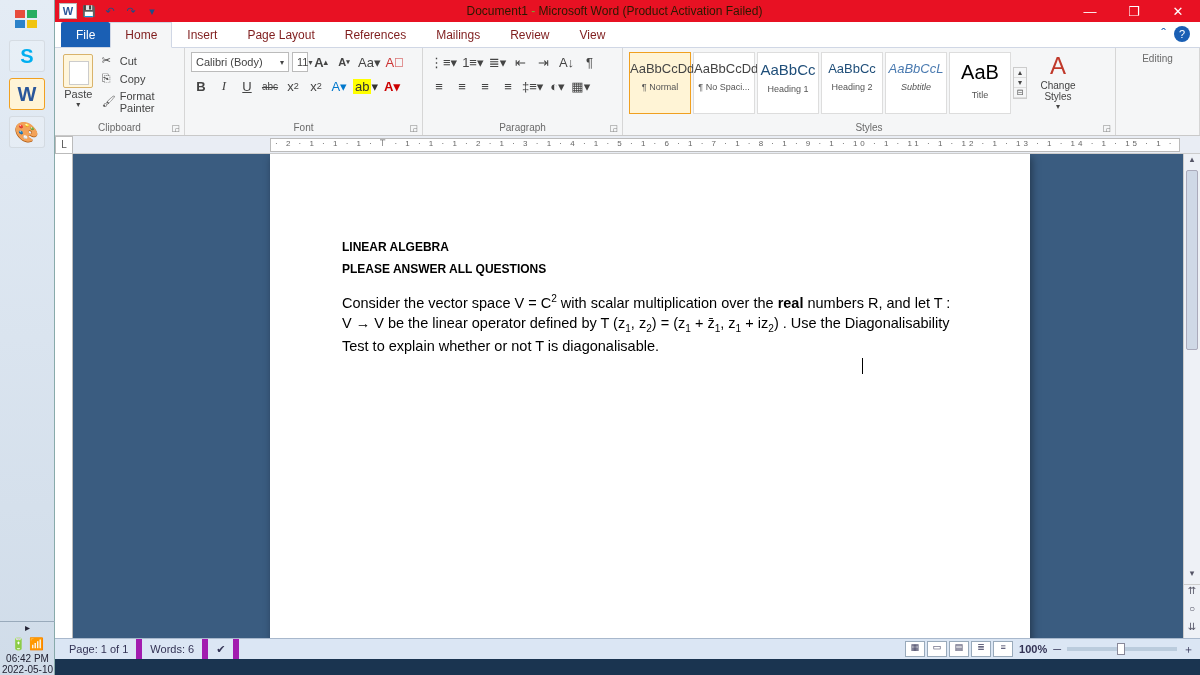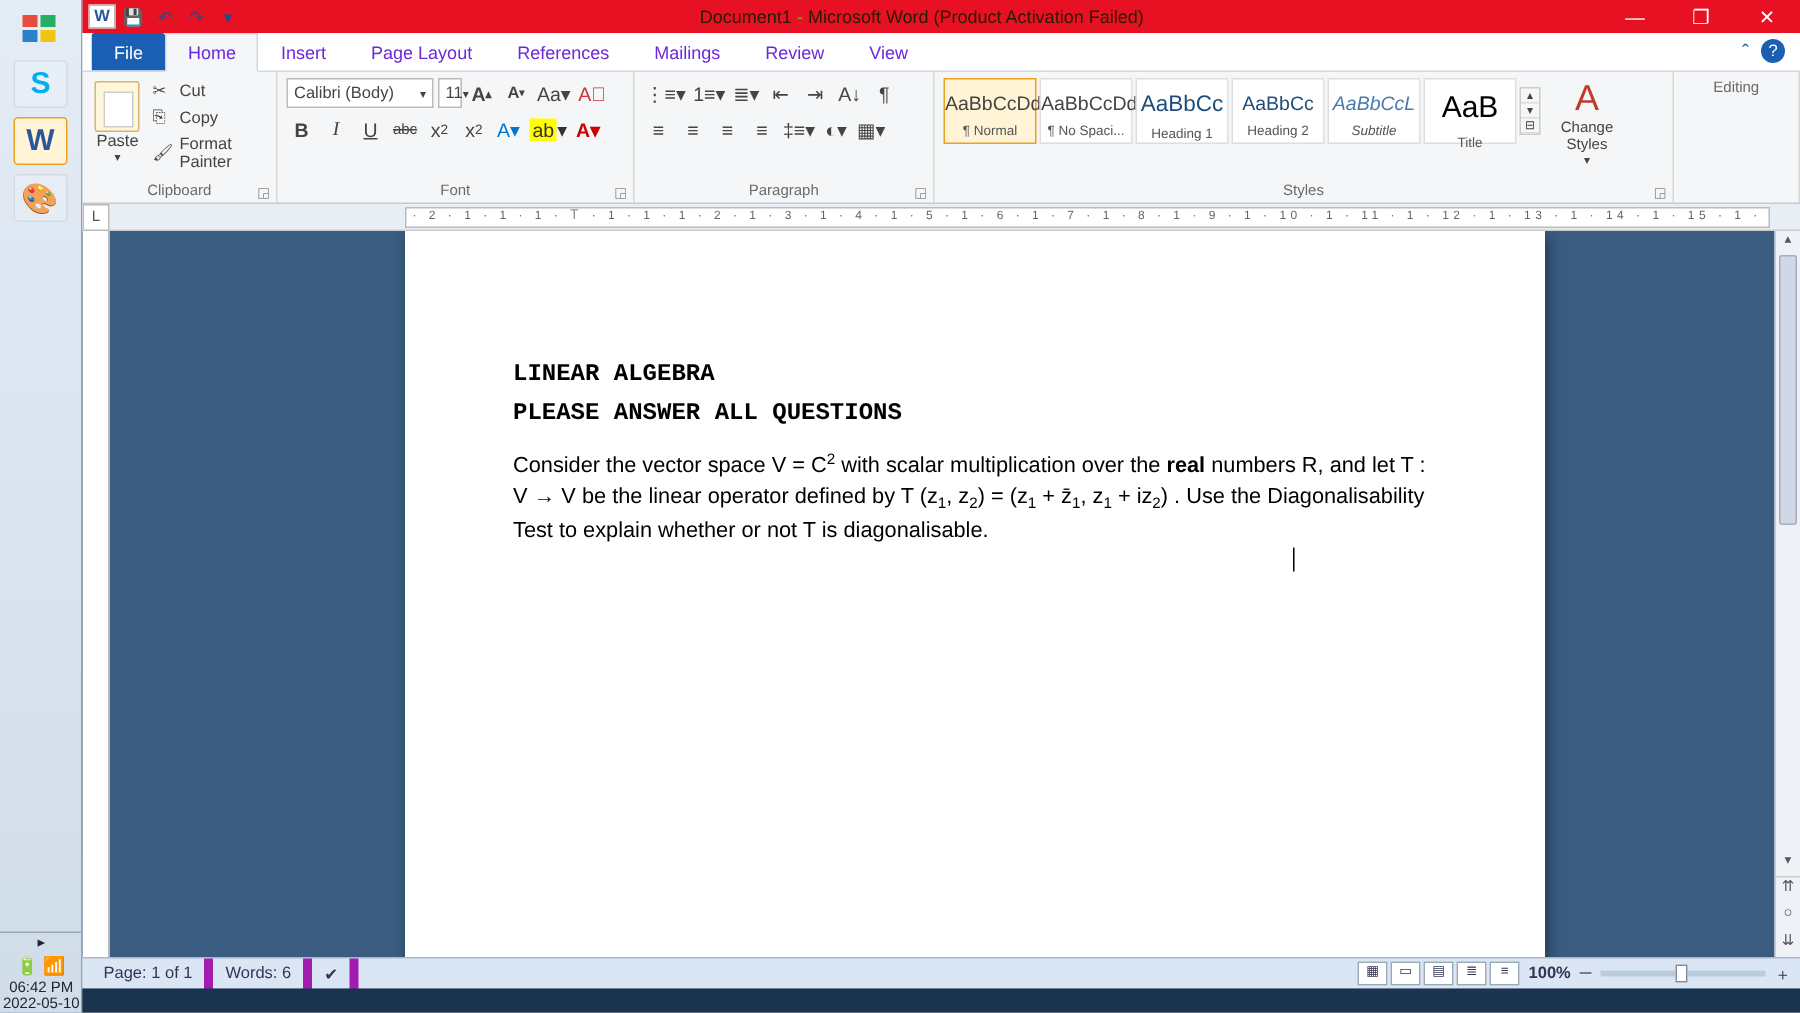--- a/index.html
+++ b/index.html
@@ -22,21 +22,21 @@
 .titlebar .qat { display: flex; align-items: center; gap: 3px; padding-left: 4px; }
 .titlebar .qat-box { width: 18px; height: 16px; background: #fff; border: 1px solid #bbb; display: flex; align-items: center; justify-content: center; font-size: 11px; color: #2a5; }
 .titlebar .qat-btn { width: 18px; height: 16px; display: flex; align-items: center; justify-content: center; color: #1d4d88; }
 .titlebar .title-text { flex: 1; text-align: center; font-size: 12px; color: #2a1a00; }
 .titlebar .win-ctrls { display: flex; height: 22px; }
 .titlebar .win-btn { width: 44px; display: flex; align-items: center; justify-content: center; color: #fff; font-size: 13px; }
 .titlebar .win-btn.close { background: #e81123; }
 
 
 .ribbon-tabs { height: 26px; background: #fff; display: flex; align-items: flex-end; border-bottom: 1px solid #d0d7e5; padding-left: 6px; position: relative; }
-.rtab { padding: 5px 14px; font-size: 12px; color: #6d28d9; cursor: pointer; border: 1px solid transparent; border-bottom: none; }
+.rtab { padding: 5px 14px; font-size: 12px; color: #7f1d1d; cursor: pointer; border: 1px solid transparent; border-bottom: none; }
 .rtab.file { background: #1a5fb4; color: #fff; border-radius: 2px 2px 0 0; }
 .rtab.active { background: #f5f6f7; border-color: #d0d7e5; border-bottom: 1px solid #f5f6f7; margin-bottom: -1px; }
 .ribbon-tabs .help { position: absolute; right: 10px; top: 4px; display: flex; gap: 8px; color: #1a5fb4; font-size: 14px; }
 
 
 .ribbon { height: 88px; background: #f5f6f7; border-bottom: 1px solid #c9c9c9; display: flex; font-size: 11px; color: #444; }
 .rgroup { border-right: 1px solid #d6d6d6; padding: 4px 6px 2px; display: flex; flex-direction: column; }
 .rgroup .body { flex: 1; display: flex; align-items: flex-start; }
 .rgroup .label { text-align: center; font-size: 10px; color: #6a6a6a; padding-top: 1px; position: relative; }
 .rgroup .label .dlg { position: absolute; right: -2px; bottom: 0; font-size: 9px; color: #888; }
@@ -53,21 +53,21 @@
 .font-row { display: flex; align-items: center; gap: 3px; justify-content: space-between; }
 .combo { height: 20px; border: 1px solid #bbb; background: #fff; display: flex; align-items: center; padding: 0 4px; font-size: 11px; }
 .fname { width: 98px; }
 .fsize { width: 16px; }
 .rbtn { min-width: 20px; height: 20px; border: 1px solid transparent; display: inline-flex; align-items: center; justify-content: center; font-size: 13px; }
 .rowgap { height: 4px; }
 .para-col { display: flex; gap: 3px; }
 
 
 .styles-gallery { display: flex; gap: 2px; align-items: center; }
-.style-tile { width: 62px; height: 44px; border: 1px solid #ddd; background: #fff; text-align: center; padding-top: 8px; font-size: 13px; }
+.style-tile { width: 62px; height: 62px; border: 1px solid #ddd; background: #fff; text-align: center; padding-top: 8px; font-size: 13px; }
 .style-tile.sel { border-color: #f0a020; background: #fff4d6; }
 .style-tile .nm { font-size: 9px; color: #555; margin-top: 6px; }
 .style-tile.t-title { font-size: 20px; color: #000; }
 .style-tile.t-sub { font-size: 13px; color: #4a7ab0; font-style: italic; }
 .style-tile.t-h1 { font-size: 15px; color: #1f4e79; }
 .style-tile.t-h2 { font-size: 13px; color: #1f4e79; }
 .styles-scroll { width: 14px; display: flex; flex-direction: column; border: 1px solid #ccc; }
 .styles-scroll div { flex: 1; display: flex; align-items: center; justify-content: center; font-size: 8px; border-bottom: 1px solid #ddd; }
 
 
@@ -76,21 +76,21 @@
 
 
 .ruler-wrap { position: relative; height: 18px; background: #e9edf4; border-bottom: 1px solid #ccc; }
 .ruler-corner { position: absolute; left: 0; top: 0; width: 18px; height: 18px; border: 1px solid #bbb; background: #fff; font-size: 10px; text-align: center; line-height: 16px; color: #555; }
 .ruler-h { position: absolute; left: 215px; right: 20px; top: 2px; height: 14px; background: #fff; border: 1px solid #bbb; font-size: 8px; color: #666; overflow: hidden; white-space: nowrap; padding-left: 4px; letter-spacing: 3px; }
 
 
 .docarea { flex: 1; background: #3a5c80; position: relative; overflow: hidden; }
 .vruler { position: absolute; left: 0; top: 0; width: 18px; bottom: 0; background: #fff; border-right: 1px solid #bbb; font-size: 8px; color: #777; text-align: center; }
 .page { position: absolute; left: 215px; top: 0; width: 760px; height: 980px; background: #fff; box-shadow: 2px 3px 8px rgba(0,0,0,.4); padding: 86px 72px; color: #000; }
-.doc-h { font-weight: bold; font-size: 16px; margin-bottom: 8px; font-family: Liberation Mono, monospace; }
+.doc-h { font-weight: bold; font-size: 12px; margin-bottom: 8px; }
 .doc-q { font-size: 14.5px; line-height: 1.4; margin-top: 16px; font-family: "Times New Roman", serif; }
 .cursor { display: inline-block; width: 1px; height: 16px; background: #000; vertical-align: middle; margin-left: 520px; }
 
 
 .vscroll { position: absolute; right: 0; top: 0; width: 17px; bottom: 0; background: #eef1f6; border-left: 1px solid #ccc; }
 .vscroll .thumb { position: absolute; left: 2px; right: 2px; top: 16px; height: 180px; background: #cfd8e6; border: 1px solid #aab; border-radius: 2px; }
 .vscroll .arr { position: absolute; left: 0; right: 0; height: 16px; text-align: center; font-size: 9px; color: #556; }
 .vscroll .pgnav { position: absolute; bottom: 0; left: 0; right: 0; height: 54px; border-top: 1px solid #ccc; }
 .vscroll .pgnav div { height: 18px; text-align: center; font-size: 10px; color: #556; }
 

